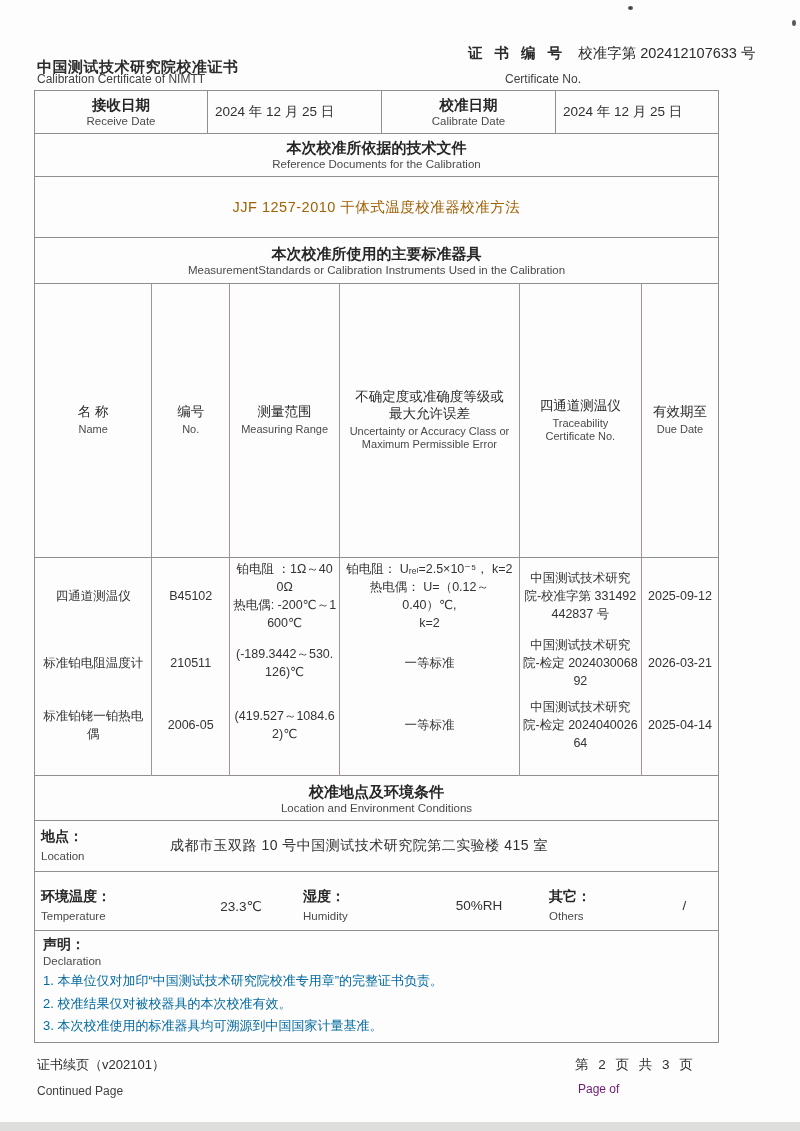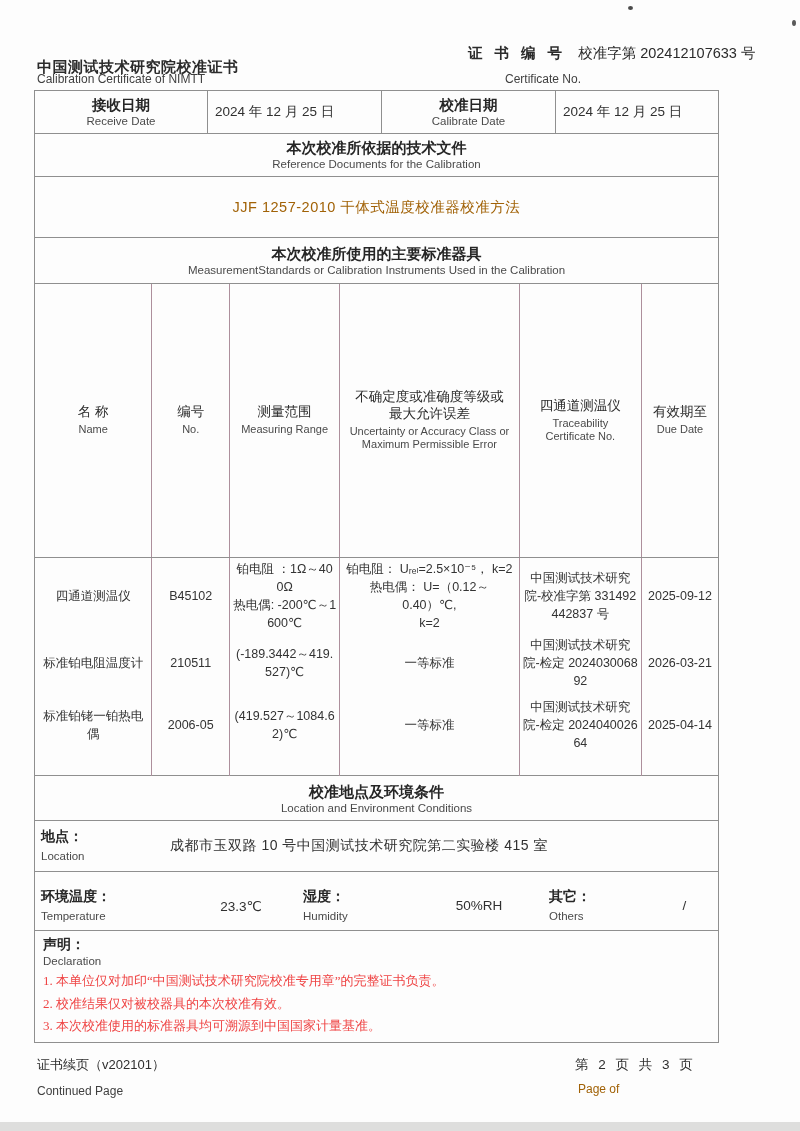--- a/index.html
+++ b/index.html
@@ -73,28 +73,28 @@
   .env-row { height: 50px; display: flex; align-items: center; box-sizing: border-box; margin-top: 10px; }
   .env-group-label { box-sizing: border-box; padding-left: 6px; }
   .env-group-label .cn-b { font-size: 14px; display: block; }
   .env-value { font-size: 13.5px; color: #303030; text-align: center; box-sizing: border-box; }
   .e1 { width: 150px; } .e2 { width: 112px; } .e3 { width: 118px; } .e4 { width: 128px; } .e5 { width: 108px; } .e6 { width: 67px; }
 
   
   .decl { flex: 1; box-sizing: border-box; padding: 5px 8px 4px 8px; }
   .decl .cn-b { font-size: 14px; display: block; }
   .decl .en { display: block; margin: 1px 0 3px 0; }
-  .decl-item { font-size: 13px; color: #ef4444; line-height: 1.75; font-family: Liberation Serif, serif; }
+  .decl-item { font-size: 13px; color: #0369a1; line-height: 1.75; }
 
   
   .doc-footer { position: absolute; left: 0; right: 0; top: 1050px; height: 60px; }
   .foot-left-cn { position: absolute; left: 37px; top: 6px; font-size: 13px; color: #2f2f2f; }
   .foot-left-en { position: absolute; left: 37px; top: 34px; font-size: 12px; color: #3f3f3f; }
   .foot-right-cn { position: absolute; left: 575px; top: 6px; font-size: 13.5px; color: #2f2f2f; letter-spacing: 3px; }
-  .foot-right-en { position: absolute; left: 578px; top: 32px; font-size: 12px; color: #a16207; }
+  .foot-right-en { position: absolute; left: 578px; top: 32px; font-size: 12px; color: #701a75; }
 
   
   .scan-strip { position: absolute; left: 0; right: 0; bottom: 0; height: 9px; background: #dededd; }
   .speck1 { position: absolute; left: 628px; top: 6px; width: 5px; height: 4px; background: #4a4a4a; border-radius: 50%; }
   .speck2 { position: absolute; left: 792px; top: 20px; width: 4px; height: 6px; background: #5a5a5a; border-radius: 50%; }
 </style>
 </head>
 <body>
 
 <div class="page">
@@ -183,21 +183,21 @@
 热电偶: -200℃～1600℃</td>
         <td class="bcell pre">铂电阻： Uᵣₑₗ=2.5×10⁻⁵， k=2
 热电偶： U=（0.12～0.40）℃,
 k=2</td>
         <td class="bcell brk">中国测试技术研究院-校准字第 331492442837 号</td>
         <td class="bcell">2025-09-12</td>
       </tr>
       <tr class="r2">
         <td class="bcell">标准铂电阻温度计</td>
         <td class="bcell">210511</td>
-        <td class="bcell brk">(-189.3442～419.527)℃</td>
+        <td class="bcell brk">(-189.3442～530.126)℃</td>
         <td class="bcell">一等标准</td>
         <td class="bcell brk">中国测试技术研究院-检定 202403006892</td>
         <td class="bcell">2026-03-21</td>
       </tr>
       <tr class="r3">
         <td class="bcell">标准铂铑一铂热电偶</td>
         <td class="bcell">2006-05</td>
         <td class="bcell brk">(419.527～1084.62)℃</td>
         <td class="bcell">一等标准</td>
         <td class="bcell brk">中国测试技术研究院-检定 202404002664</td>

